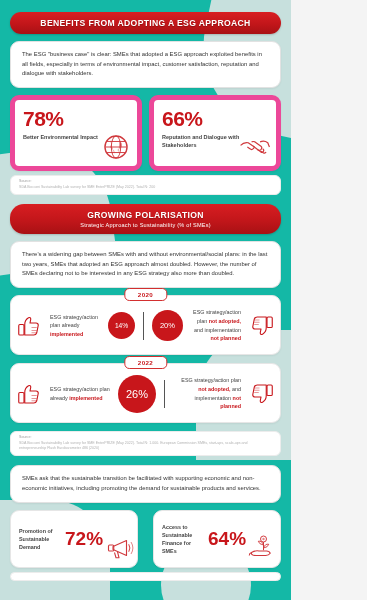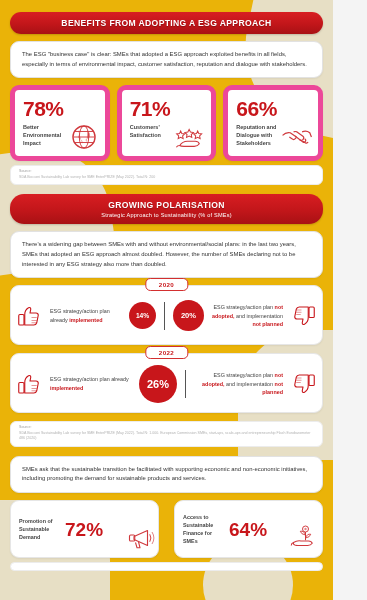--- a/index.html
+++ b/index.html
@@ -4,22 +4,22 @@
 <style>
   * { box-sizing: border-box; margin: 0; padding: 0; }
   html, body {
     width: 367px; height: 600px;
     font-family: "Liberation Sans", sans-serif;
     background: #f4f4f4;
     overflow: hidden;
   }
   .page {
     position: relative;
-    width: 333px; height: 600px;
-    background: #eab308;
+    width: 291px; height: 600px;
+    background: #14b8a6;
     overflow: hidden;
   }
   
   .wm { position: absolute; background: #e6e6e6; opacity: .85; pointer-events: none; }
   .wm1 { width: 120px; height: 150px; right: -30px; top: -20px; border-radius: 0 0 0 90px; transform: rotate(12deg); }
   .wm2 { width: 150px; height: 120px; left: -40px; top: 150px; border-radius: 0 70px 0 0; transform: rotate(-8deg); }
   .wm3 { width: 140px; height: 130px; right: -45px; top: 330px; border-radius: 70px 0 0 0; }
   .wm4 { width: 160px; height: 110px; left: -50px; bottom: -10px; border-radius: 0 60px 0 0; }
   .wm5 { width: 90px; height: 90px; right: 40px; bottom: -30px; border-radius: 50%; }
 
@@ -109,21 +109,21 @@
     padding: 10px 4px 9px 4px;
     min-height: 60px;
   }
   .thumb { width: 30px; height: 30px; flex: 0 0 30px; }
   .pol-text { font-size: 5.4px; line-height: 1.6; color: #444; flex: 1; padding: 0 5px; }
   .pol-text.right { text-align: right; }
   .pol-text b { color: #c8161b; }
   .bubble {
     border-radius: 50%;
     background: #c8161b;
-    color: #fff; font-weight: bold;
+    color: #fff; font-weight: normal;
     display: flex; align-items: center; justify-content: center;
     flex: 0 0 auto;
   }
   .divider { width: 1px; background: #555; height: 28px; margin: 0 8px; flex: 0 0 1px; }
 
   
   .bot-row { display: flex; gap: 15px; margin-bottom: 4px; }
   .bot-card {
     flex: 1; background: #fff; border: 1px solid #e6e6e6; border-radius: 9px;
     box-shadow: 0 1px 2px rgba(0,0,0,.06);
@@ -159,31 +159,20 @@
         <div class="stat-label">Better Environmental Impact</div>
         <svg class="stat-icon" viewBox="0 0 40 40">
           <circle cx="20" cy="20" r="13" fill="none" stroke="#c8161b" stroke-width="1.6"></circle>
           <ellipse cx="20" cy="20" rx="5.5" ry="13" fill="none" stroke="#c8161b" stroke-width="1.1"></ellipse>
           <path d="M7 20 H33 M9.5 13.5 H30.5 M9.5 26.5 H30.5" stroke="#c8161b" stroke-width="1.1" fill="none"></path>
           <path d="M13 12 q3 3 1 6 q-2 3 2 5 q3 1 2 5" fill="#c8161b" opacity=".55"></path>
           <path d="M24 13 q4 2 3 6 q-1 3 -4 3 q-2 1 0 4" fill="#c8161b" opacity=".55"></path>
         </svg>
       </div>
 
-      <div class="stat-card">
-        <div class="stat-num">71%</div>
-        <div class="stat-label">Customers' Satisfaction</div>
-        <svg class="stat-icon" viewBox="0 0 40 40">
-          <path d="M9 13 l1.4 3 3.3 .4 -2.4 2.3 .6 3.2 -2.9 -1.6 -2.9 1.6 .6 -3.2 -2.4 -2.3 3.3 -.4z" fill="none" stroke="#c8161b" stroke-width="1.2"></path>
-          <path d="M19 11 l1.5 3.2 3.5 .5 -2.5 2.4 .6 3.4 -3.1 -1.6 -3.1 1.6 .6 -3.4 -2.5 -2.4 3.5 -.5z" fill="none" stroke="#c8161b" stroke-width="1.2"></path>
-          <path d="M29 13 l1.4 3 3.3 .4 -2.4 2.3 .6 3.2 -2.9 -1.6 -2.9 1.6 .6 -3.2 -2.4 -2.3 3.3 -.4z" fill="none" stroke="#c8161b" stroke-width="1.2"></path>
-          <path d="M8 30 q3 -5 9 -5 h9 q4 0 5 3 q-2 3 -6 3 h-12 q-4 0 -5 -1z" fill="none" stroke="#c8161b" stroke-width="1.3"></path>
-          <path d="M8 30 q-3 0 -4 2" fill="none" stroke="#c8161b" stroke-width="1.3"></path>
-        </svg>
-      </div>
 
       <div class="stat-card wide">
         <div class="stat-num">66%</div>
         <div class="stat-label">Reputation and Dialogue with Stakeholders</div>
         <svg class="stat-icon" viewBox="0 0 40 40">
           <path d="M3 18 q4 -4 9 -3 l6 4 q2 1 0 3 q-2 2 -4 0 l-3 -2" fill="none" stroke="#c8161b" stroke-width="1.4" stroke-linejoin="round"></path>
           <path d="M18 19 l5 4 q2 2 4 0 q2 -2 0 -4 l-7 -5 q-2 -1 -4 0" fill="none" stroke="#c8161b" stroke-width="1.4" stroke-linejoin="round"></path>
           <path d="M23 23 l4 3 q2 1 3 -1 q1 -2 -1 -3" fill="none" stroke="#c8161b" stroke-width="1.4"></path>
           <path d="M27 25 l3 2 q2 1 3 -1" fill="none" stroke="#c8161b" stroke-width="1.4"></path>
           <path d="M26 14 q5 -2 9 1 l2 5" fill="none" stroke="#c8161b" stroke-width="1.4"></path>

